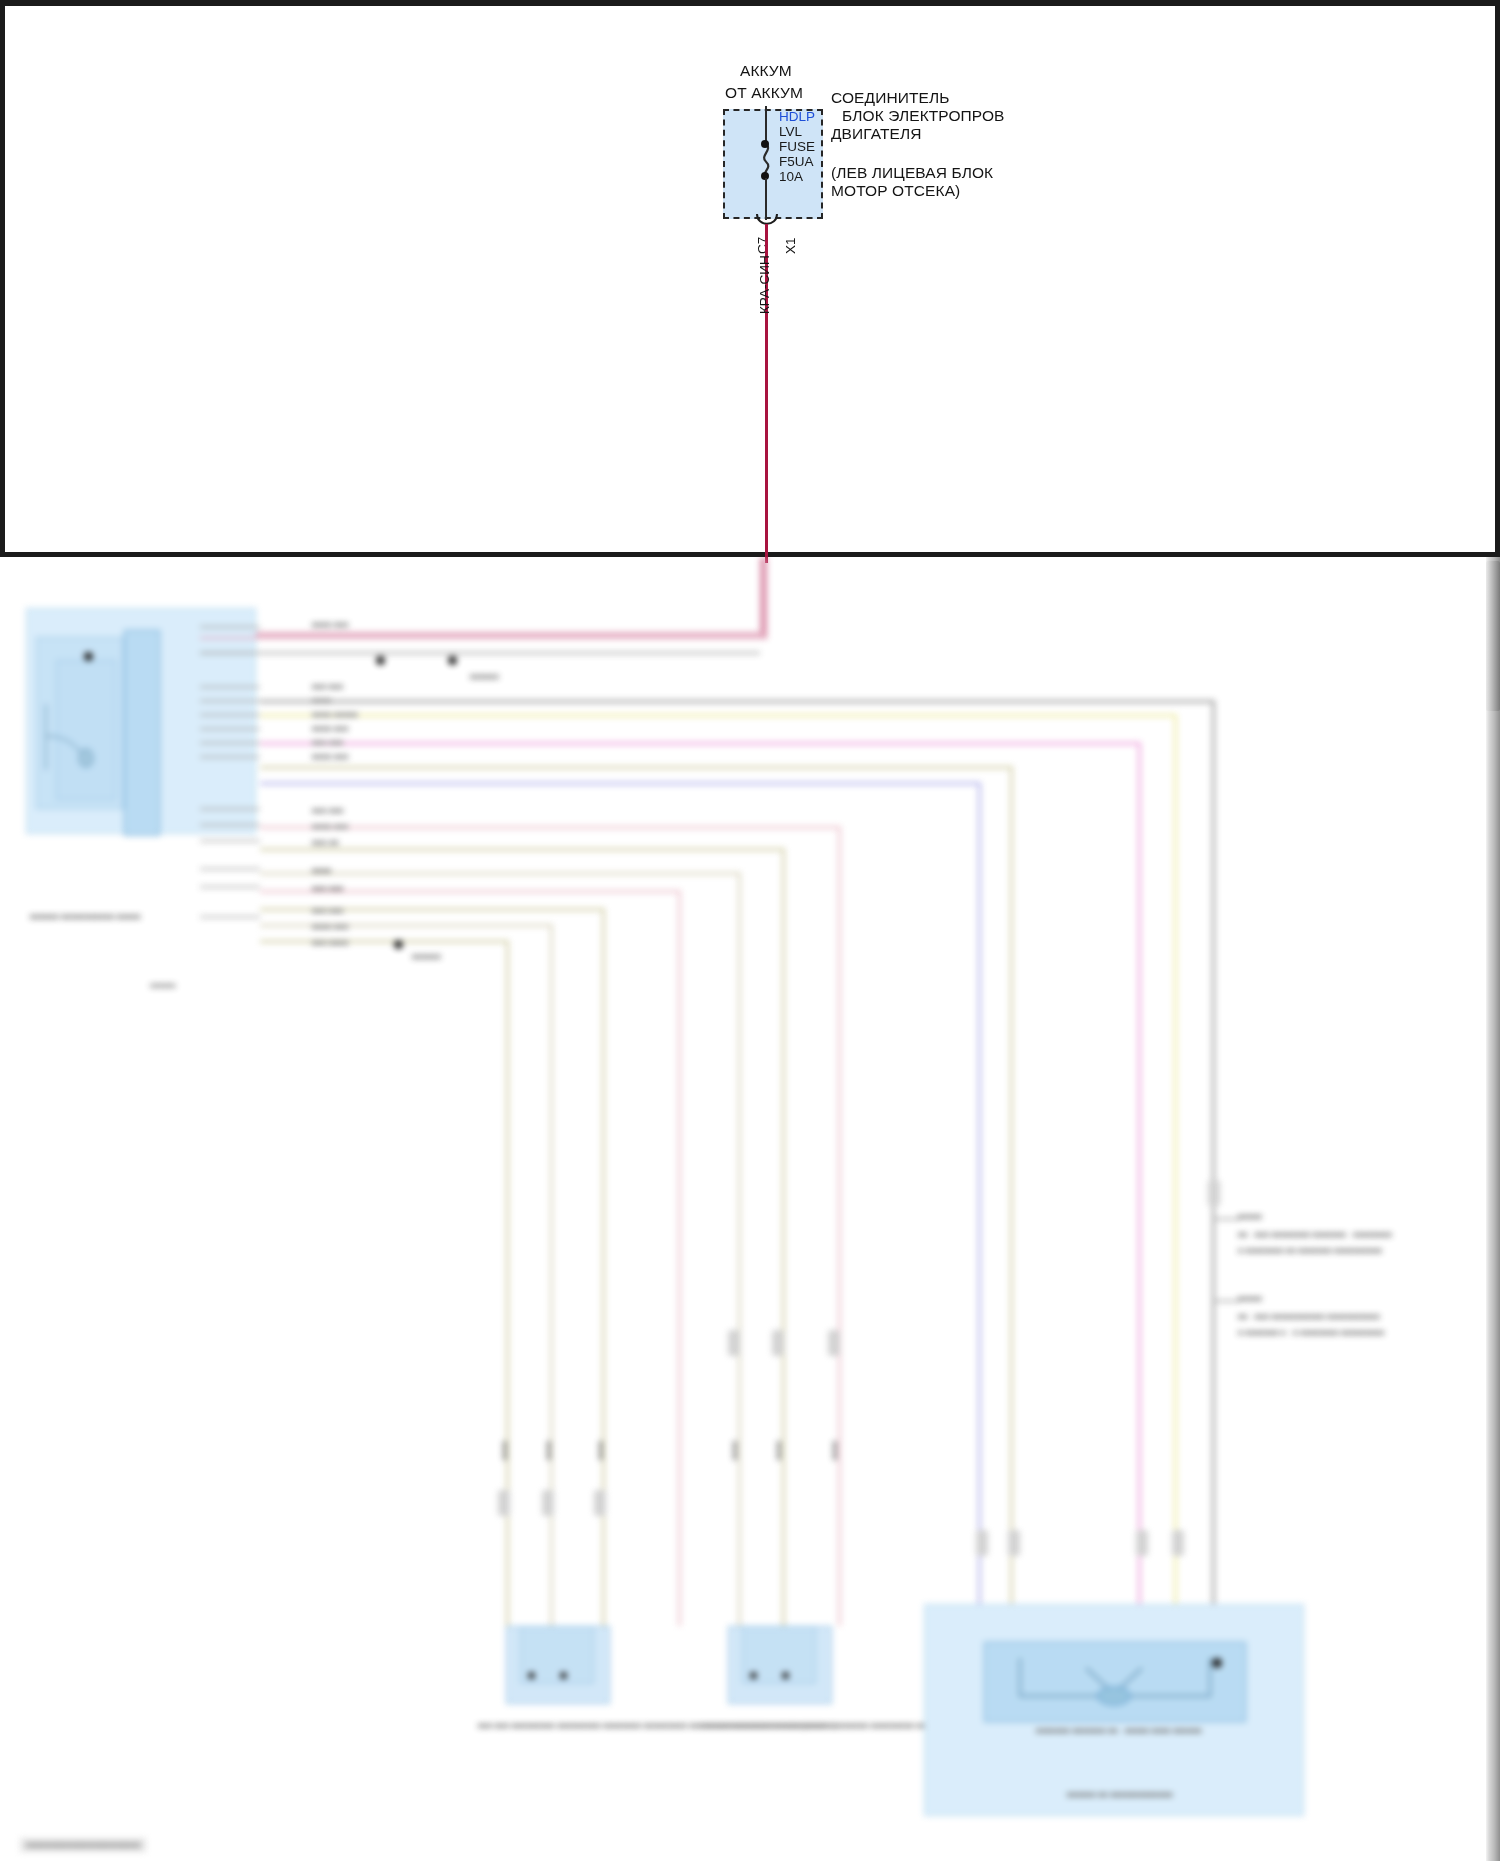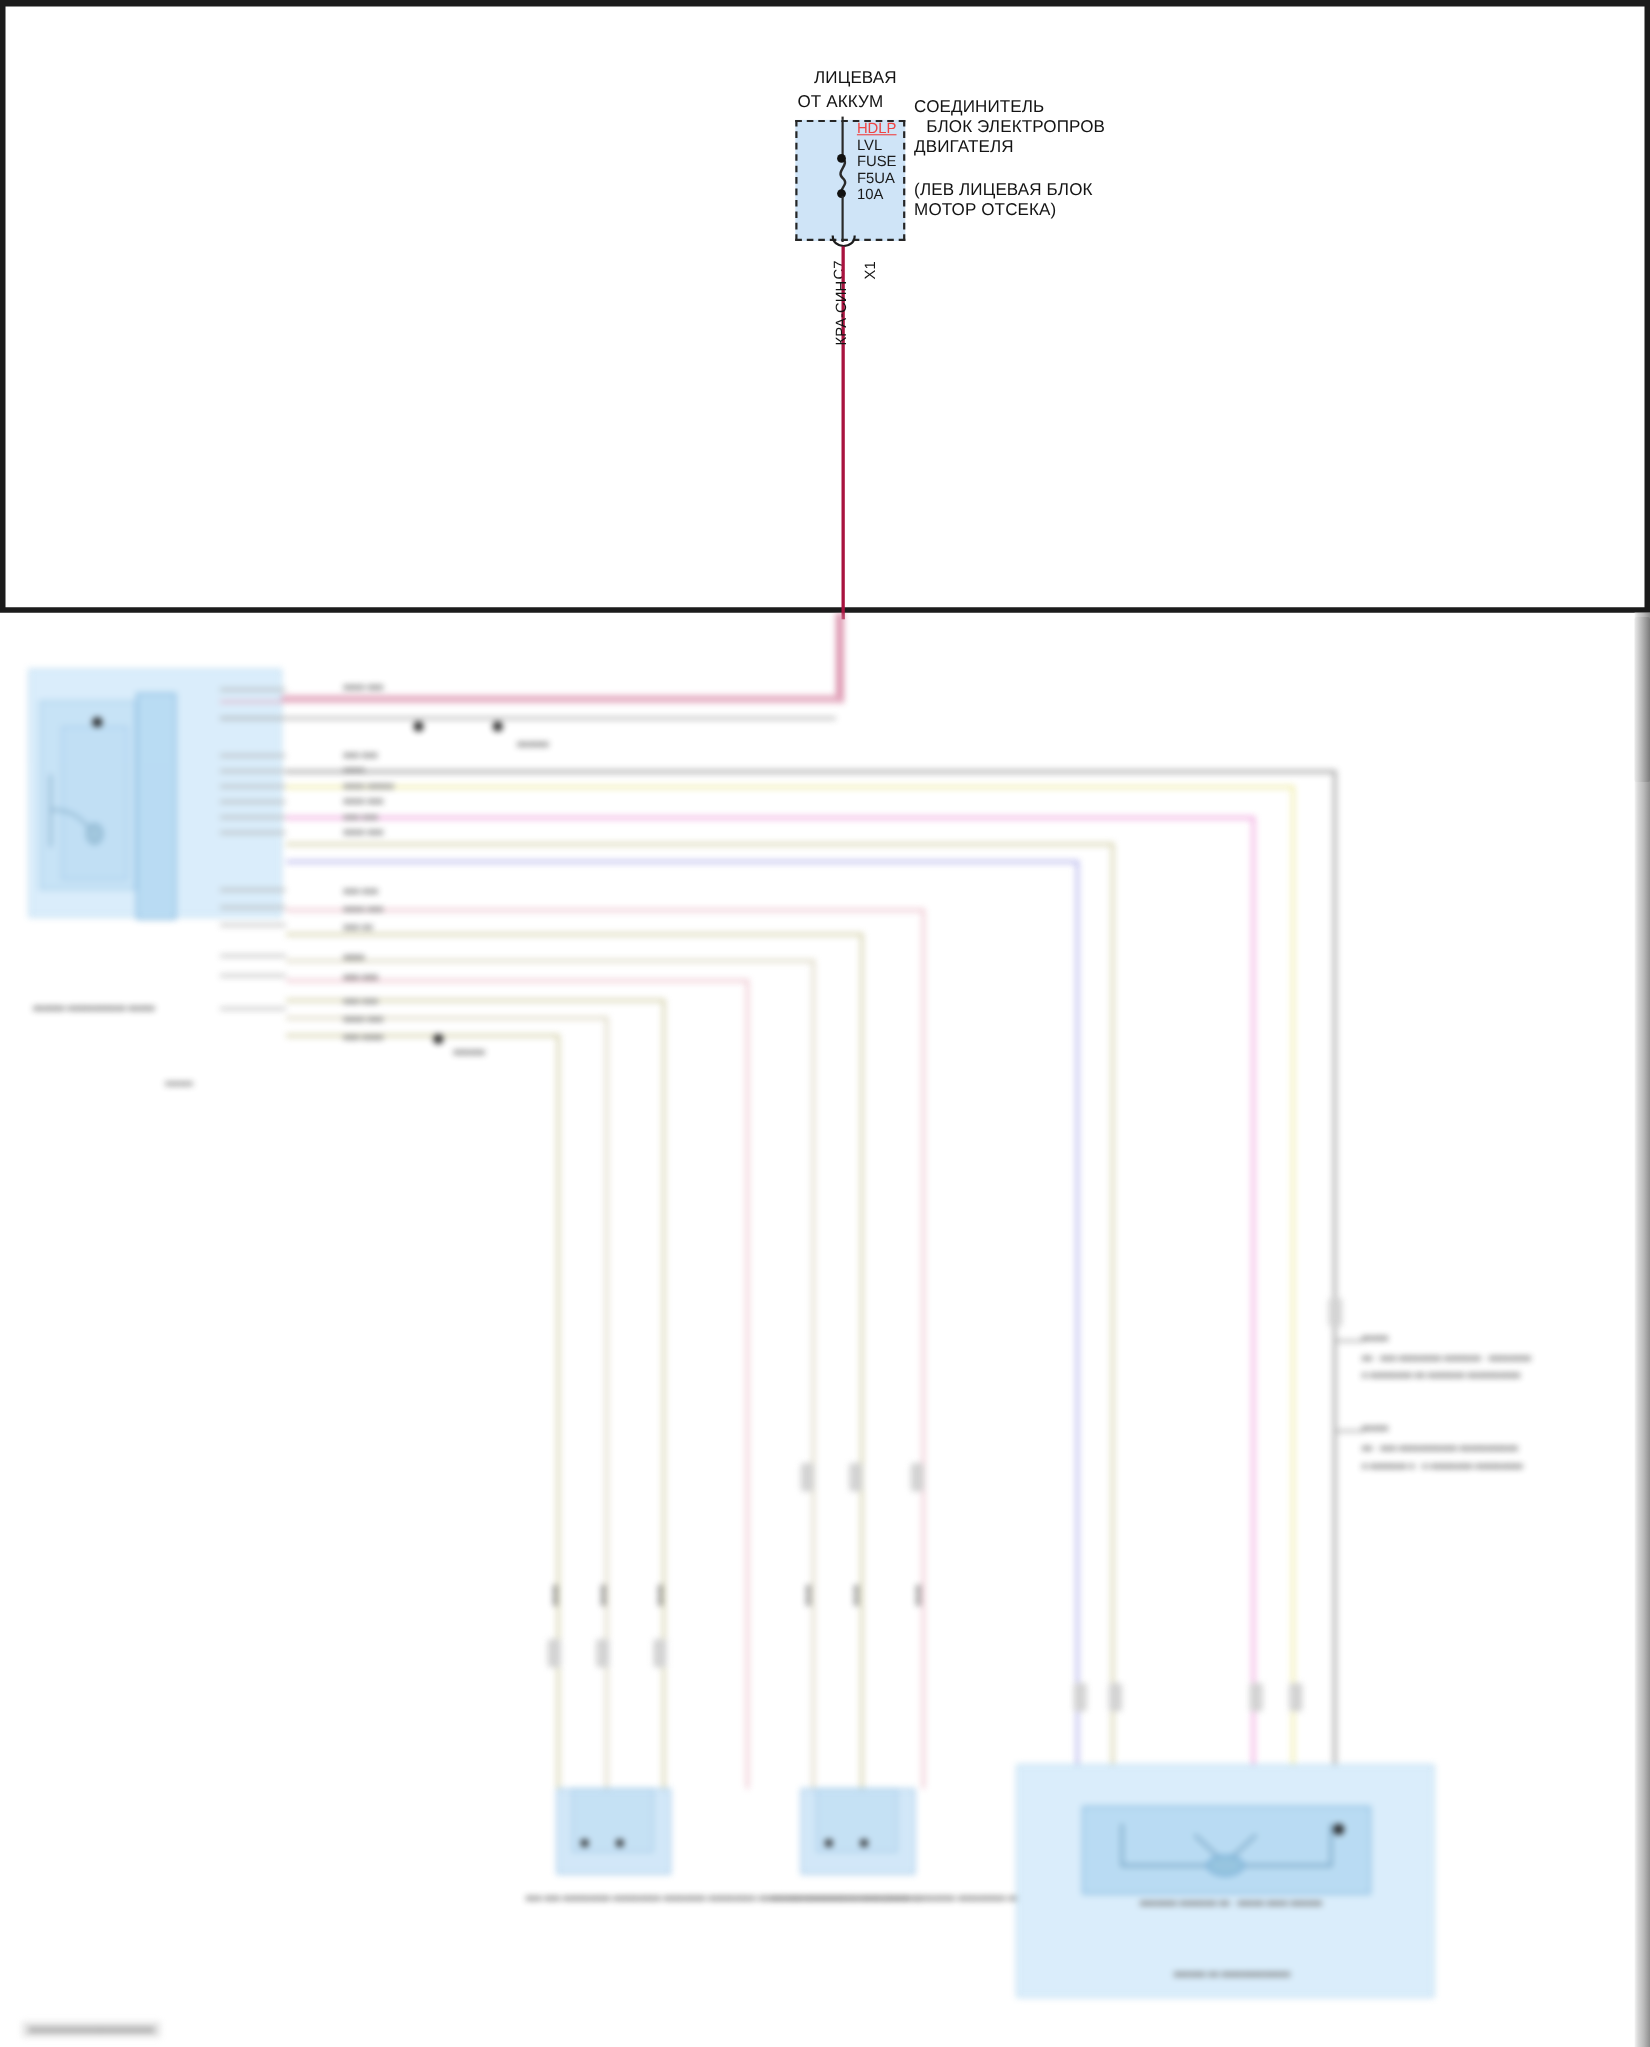--- a/index.html
+++ b/index.html
@@ -46,38 +46,38 @@
 
   .wm{position:absolute;font-size:9px;color:#8a8a8a;background:#e3e3e3;padding:2px 6px;}
 </style>
 </head>
 <body>
 
 <div id="page">
 
   <div id="topframe">
 
-    <div class="lbl ttl" style="left:735px;top:56px;text-align:center;">ЛИЦЕВАЯ</div>
+    <div class="lbl ttl" style="left:735px;top:56px;text-align:center;">АККУМ</div>
     <div class="lbl ttl" style="left:720px;top:78px;text-align:left;">ОТ АККУМ</div>
 
     <div class="wire vw" style="left:760px;top:100px;height:44px;background:#2a2a2a;width:2.4px;"></div>
 
     <div class="box dashbox" style="left:718px;top:103px;width:100px;height:110px;"></div>
 
     <div class="wire vw" style="left:760px;top:104px;height:35px;background:#2a2a2a;width:2.4px;"></div>
 
     <svg class="squig" style="left:752px;top:136px;" width="20" height="36" viewBox="0 0 20 36">
       <path d="M9.2 2 C 16 8, 2 14, 9.2 20 C 16 26, 4 30, 9.2 34" stroke="#2a2a2a" stroke-width="2.2" fill="none"></path>
     </svg>
     <div class="dot" style="left:756px;top:134px;width:8px;height:8px;"></div>
     <div class="dot" style="left:756px;top:166px;width:8px;height:8px;"></div>
 
     <div class="wire vw" style="left:760px;top:172px;height:42px;background:#2a2a2a;width:2.4px;"></div>
 
-    <div class="lbl fz13" style="left:774px;top:103px;color:#ef4444;text-decoration:underline;">HDLP</div>
+    <div class="lbl fz13" style="left:774px;top:103px;color:#1d4ed8;">HDLP</div>
     <div class="lbl fz13" style="left:774px;top:118px;color:#1a1a1a;">LVL</div>
     <div class="lbl fz13" style="left:774px;top:133px;color:#1a1a1a;">FUSE</div>
     <div class="lbl fz13" style="left:774px;top:148px;color:#1a1a1a;">F5UA</div>
     <div class="lbl fz13" style="left:774px;top:163px;color:#1a1a1a;">10A</div>
 
     <div class="lbl ttl" style="left:826px;top:83px;">СОЕДИНИТЕЛЬ</div>
     <div class="lbl ttl" style="left:837px;top:101px;">БЛОК ЭЛЕКТРОПРОВ</div>
     <div class="lbl ttl" style="left:826px;top:119px;">ДВИГАТЕЛЯ</div>
     <div class="lbl ttl" style="left:826px;top:158px;">(ЛЕВ ЛИЦЕВАЯ БЛОК</div>
     <div class="lbl ttl" style="left:826px;top:176px;">МОТОР ОТСЕКА)</div>

